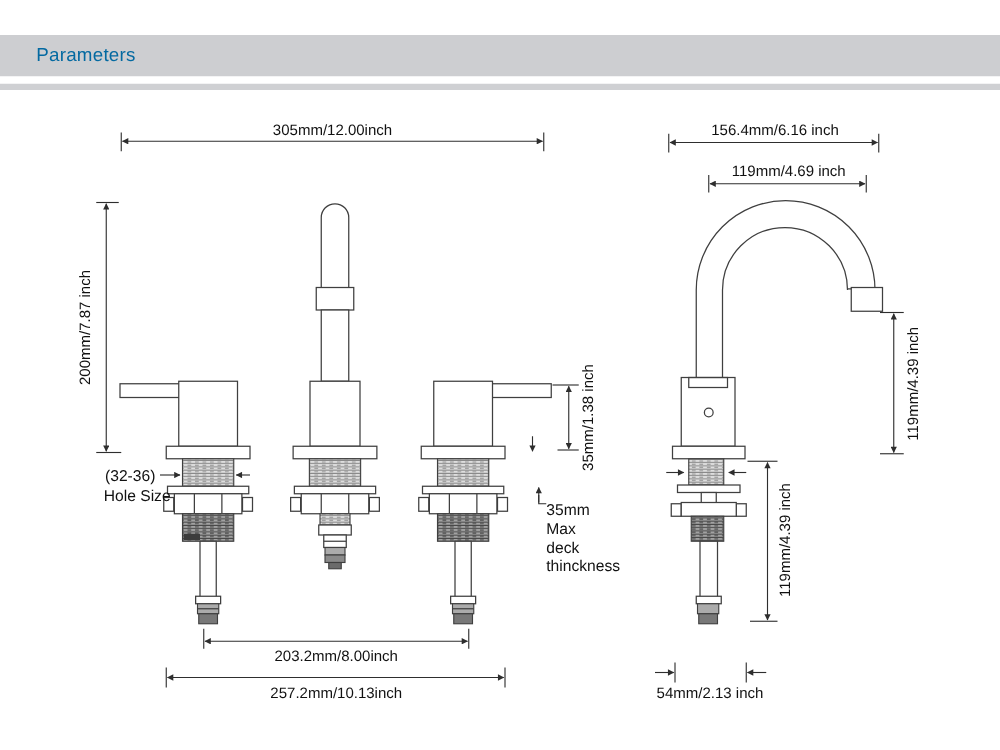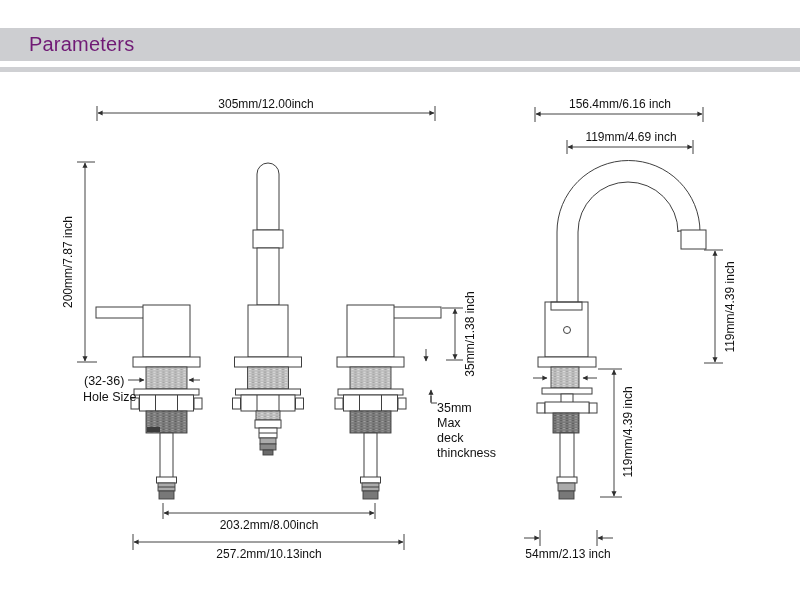--- a/index.html
+++ b/index.html
@@ -1,20 +1,20 @@
 <!DOCTYPE html>
 <html><head>
 <meta charset="utf-8">
 <style>
   html,body{margin:0;padding:0;background:#ffffff;}
   #stage{position:relative;width:800px;height:600px;background:#ffffff;overflow:hidden;
          font-family:"Liberation Sans", sans-serif;}
   #header-bar{position:absolute;left:0;top:28px;width:800px;height:33px;background:#cdced1;
               display:flex;align-items:center;}
-  #header-bar .title{margin-left:29px;font-size:20px;color:#701a75;letter-spacing:0.2px;}
+  #header-bar .title{margin-left:29px;font-size:15px;color:#0369a1;letter-spacing:0.2px;}
   #header-strip{position:absolute;left:0;top:67px;width:800px;height:5px;background:#cfd0d3;}
   #drawing{position:absolute;left:0;top:0;}
   svg text{font-family:"Liberation Sans", sans-serif;font-size:12px;fill:#111111;}
   .outl{fill:#ffffff;stroke:#3f3f3f;stroke-width:1;}
   .outn{fill:none;stroke:#3f3f3f;stroke-width:1;}
   .dim{stroke:#2e2e2e;stroke-width:0.9;fill:none;}
   .tick{stroke:#2e2e2e;stroke-width:0.9;}
   .note{font-size:12.5px;}
 </style>
 </head>

